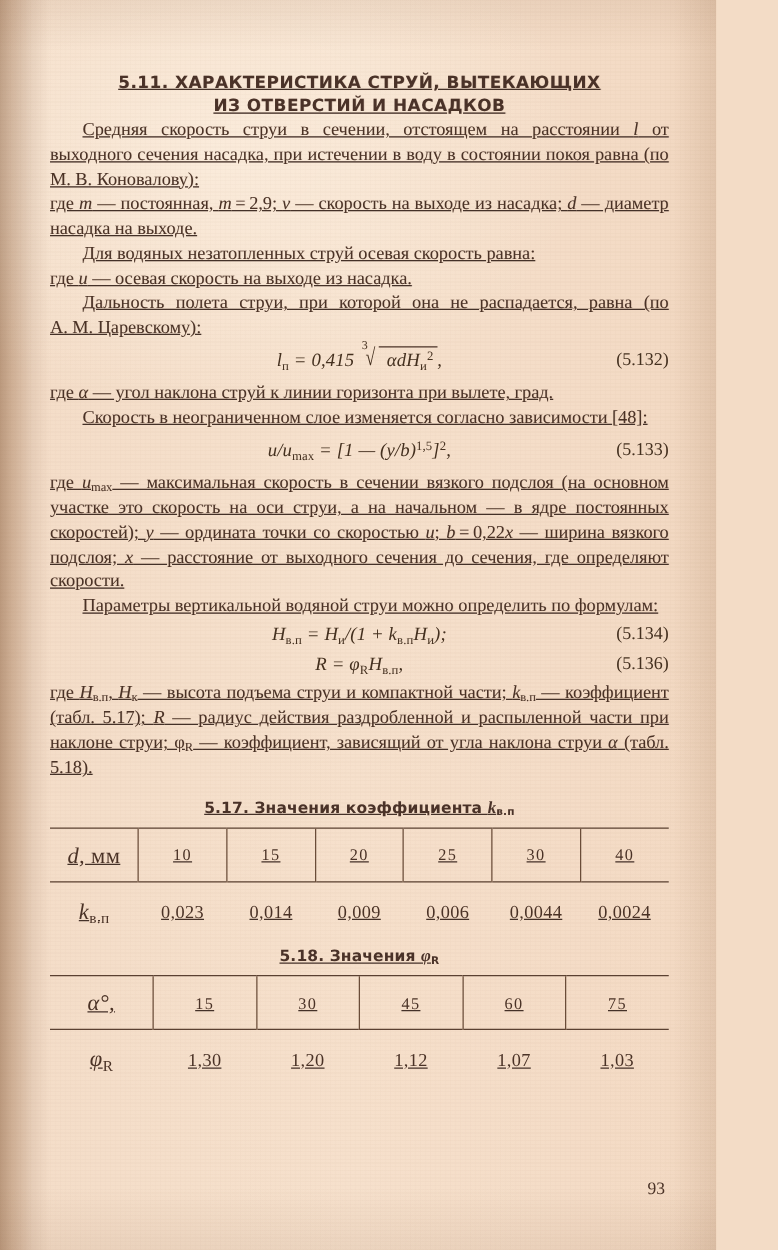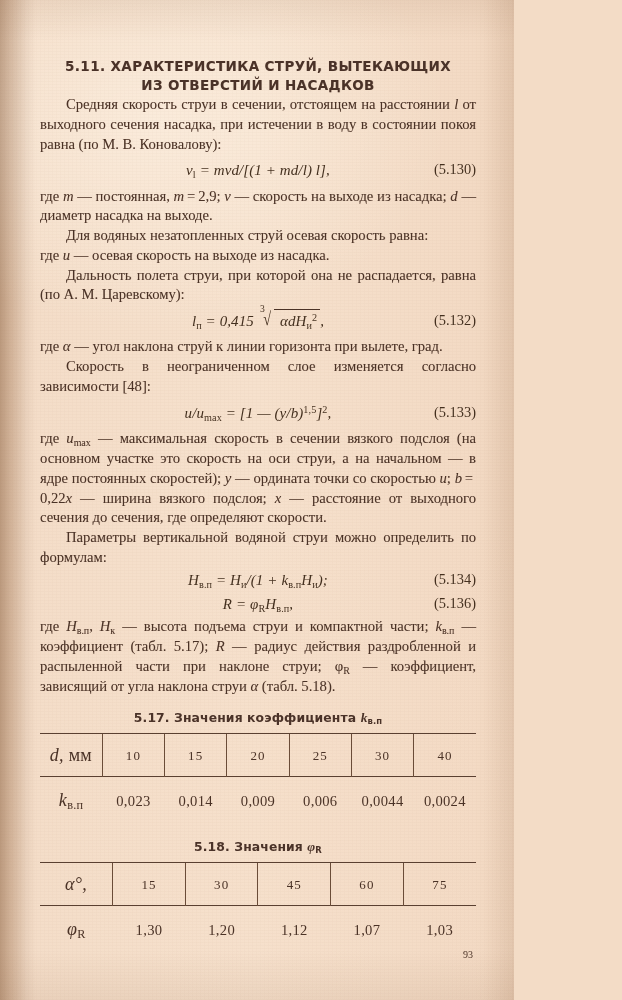--- a/index.html
+++ b/index.html
@@ -10,28 +10,29 @@
     width: 622px;
     height: 1000px;
     overflow: hidden;
     font-family: "Liberation Serif", serif;
     background: #f3dcc6;
   }
 
   
   .page {
     position: relative;
-    width: 514px;
+    width: 573px;
     height: 1000px;
     background:
       radial-gradient(ellipse 420px 300px at 30% 12%, rgba(255,245,232,0.55), rgba(255,245,232,0) 70%),
       radial-gradient(ellipse 500px 420px at 75% 80%, rgba(245,220,198,0.45), rgba(245,220,198,0) 72%),
       linear-gradient(90deg, #d8b99c 0px, #e8cbb0 9px, #f4ddc8 26px, #f6e1cd 50%, #f3dac4 92%, #eed3bb 100%);
     color: #443128;
     overflow: hidden;
+    text-decoration: underline;
   }
   
   .grain {
     position: absolute;
     inset: 0;
     pointer-events: none;
     opacity: .5;
     background-image:
       repeating-linear-gradient(0deg, rgba(160,120,90,0.055) 0px, rgba(160,120,90,0.055) 1px, rgba(0,0,0,0) 1px, rgba(0,0,0,0) 3px),
       repeating-linear-gradient(90deg, rgba(150,110,80,0.04) 0px, rgba(150,110,80,0.04) 1px, rgba(0,0,0,0) 1px, rgba(0,0,0,0) 4px);
@@ -186,21 +187,21 @@
   table.dtbl tr.data td {
     padding: 13px 2px 6px;
     font-size: 14.6px;
     letter-spacing: .3px;
   }
 
   .pageno {
     position: absolute;
     right: 41px;
     bottom: 40px;
-    font-size: 10px;
+    font-size: 14px;
     color: #4a3226;
     z-index: 3;
   }
 </style>
 </head>
 <body>
 
 <div class="page">
   <div class="grain"></div>
   <div class="vignette"></div>
@@ -211,24 +212,20 @@
       <span>5.11. ХАРАКТЕРИСТИКА СТРУЙ, ВЫТЕКАЮЩИХ</span>
       <span class="l2">ИЗ ОТВЕРСТИЙ И НАСАДКОВ</span>
     </h1>
 
     <p class="para indent gap-top-1">
       Средняя скорость струи в сечении, отстоящем на расстоянии <i class="v">l</i>
       от выходного сечения насадка, при истечении в воду в состоянии
       покоя равна (по М.&nbsp;В.&nbsp;Коновалову):
     </p>
 
-    <div class="formula-row">
-      <span class="formula">v<span class="sub">l</span> = mvd/[(1 + md/l) l],</span>
-      <span class="eqno">(5.130)</span>
-    </div>
 
     <p class="para">
       где <i class="v">m</i>&nbsp;— постоянная, <i class="v">m</i> = 2,9; <i class="v">v</i>&nbsp;— скорость на выходе из насадка;
       <i class="v">d</i>&nbsp;— диаметр насадка на выходе.
     </p>
 
     <p class="para indent">
       Для водяных незатопленных струй осевая скорость равна:
     </p>
 
@@ -316,21 +313,21 @@
           <td>0,014</td>
           <td>0,009</td>
           <td>0,006</td>
           <td>0,0044</td>
           <td>0,0024</td>
         </tr>
       </tbody>
         </table>
     </div>
 
-    <div style="margin-top:19px">
+    <div style="margin-top:9px">
       <div class="tbl-caption">
         <span>5.18. Значения </span><span class="it">φ</span><span class="sub">R</span>
       </div>
       <table class="dtbl">
         <tbody>
             <tr class="hr-top">
               <td colspan="6"></td>
             </tr>
         <tr class="head">
           <td class="lbl" style="width:20%"><i class="v">α°,</i></td>

